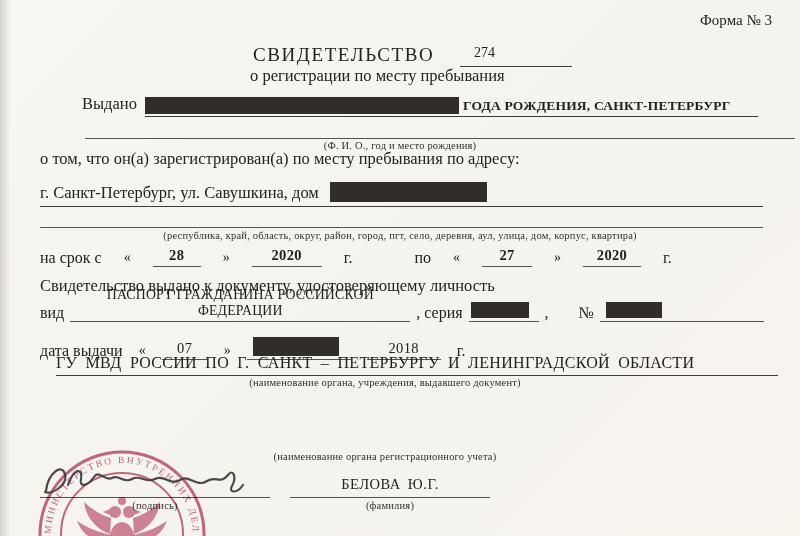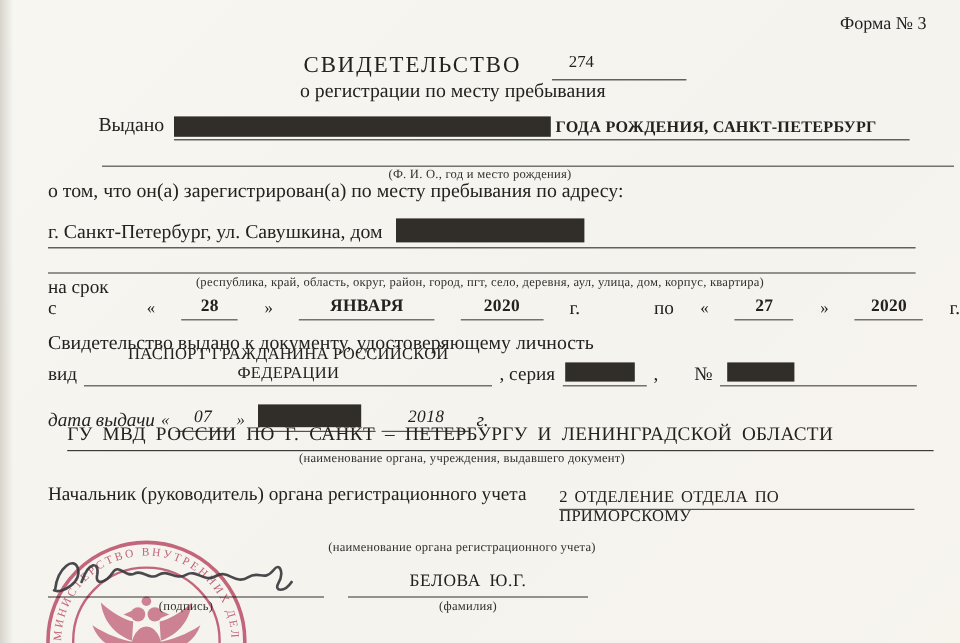--- a/index.html
+++ b/index.html
@@ -50,21 +50,21 @@
 
   .doc-intro{top:276px;left:40px;font-size:16.5px;text-align:center;}
   .vid-row{top:299px;left:40px;right:36px;height:23px;gap:6px;}
   .w-doctype{width:340px;font-size:13.8px;letter-spacing:.2px;}
   .w-series{width:70px;text-align:left;}
   .w-number{flex:1;text-align:left;}
   .bar-inline{display:inline-block;height:16px;background:var(--redaction);vertical-align:bottom;margin-bottom:1px;}
   .bar-series{width:58px;margin-left:2px;}
   .bar-number{width:56px;margin-left:6px;}
 
-  .date-row{top:335px;left:40px;height:25px;gap:5px;font-style:italic;}
+  .date-row{top:335px;left:40px;height:25px;gap:16px;}
   .w-iday{width:46px;} .w-imonth{width:104px;text-align:left;} .w-iyear{width:74px;}
   .bar-imonth{width:86px;height:19px;margin-left:6px;}
 
   .issuer-line{top:354px;left:56px;width:722px;height:21px;border-bottom:1.6px solid var(--line-dark);
     font-size:16px;word-spacing:4px;letter-spacing:.3px;}
   .issuer-caption{top:377px;left:185px;width:400px;}
 
   .chief-label{top:404px;left:40px;font-size:16px;}
   .chief-value{top:402px;left:466px;width:296px;height:23px;border-bottom:1.3px solid var(--line);
     font-size:13.8px;word-spacing:2px;letter-spacing:.2px;padding-top:4px;box-sizing:border-box;}
@@ -115,21 +115,20 @@
     <span class="bar-addr"></span>
   </div>
   <div class="abs addr-line2"></div>
   <div class="abs caption addr-caption">(республика, край, область, округ, район, город, пгт, село, деревня, аул, улица, дом, корпус, квартира)</div>
 
   <div class="abs flexrow period-row">
     <span>на срок с</span>
     <span class="q">«</span>
     <span class="cell val w-day">28</span>
     <span class="q">»</span>
-    <span class="cell val w-month1">ЯНВАРЯ</span>
     <span class="cell val w-year">2020</span>
     <span>г.</span>
     <span class="spacer"></span>
     <span>по</span>
     <span class="q">«</span>
     <span class="cell val w-day2">27</span>
     <span class="q">»</span>
     <span class="cell val w-year2">2020</span>
     <span>г.</span>
   </div>
@@ -153,22 +152,20 @@
     <span class="cell val-n w-iday">07</span>
     <span class="q">»</span>
     <span class="cell w-imonth"><span class="bar-inline bar-imonth"></span></span>
     <span class="cell val-n w-iyear">2018</span>
     <span>г.</span>
   </div>
 
   <div class="abs issuer-line">ГУ МВД РОССИИ ПО Г. САНКТ – ПЕТЕРБУРГУ И ЛЕНИНГРАДСКОЙ ОБЛАСТИ</div>
   <div class="abs caption issuer-caption">(наименование органа, учреждения, выдавшего документ)</div>
 
-  <div class="abs chief-label">Начальник (руководитель) органа регистрационного учета</div>
-  <div class="abs chief-value">2 ОТДЕЛЕНИЕ ОТДЕЛА ПО ПРИМОРСКОМУ</div>
   <div class="abs caption reg-caption">(наименование органа регистрационного учета)</div>
 
   <div class="abs sig-line"></div>
   <div class="abs caption sig-caption">(подпись)</div>
   <div class="abs caption surname-caption">(фамилия)</div>
   <div class="abs surname-line">БЕЛОВА Ю.Г.</div>
 
   <svg class="abs stamp-svg" viewBox="0 0 180 180" aria-hidden="true">
     <defs>
       <path id="stampRing" d="M 19 90 A 71 71 0 1 1 161 90 A 71 71 0 1 1 19 90" fill="none"></path>

